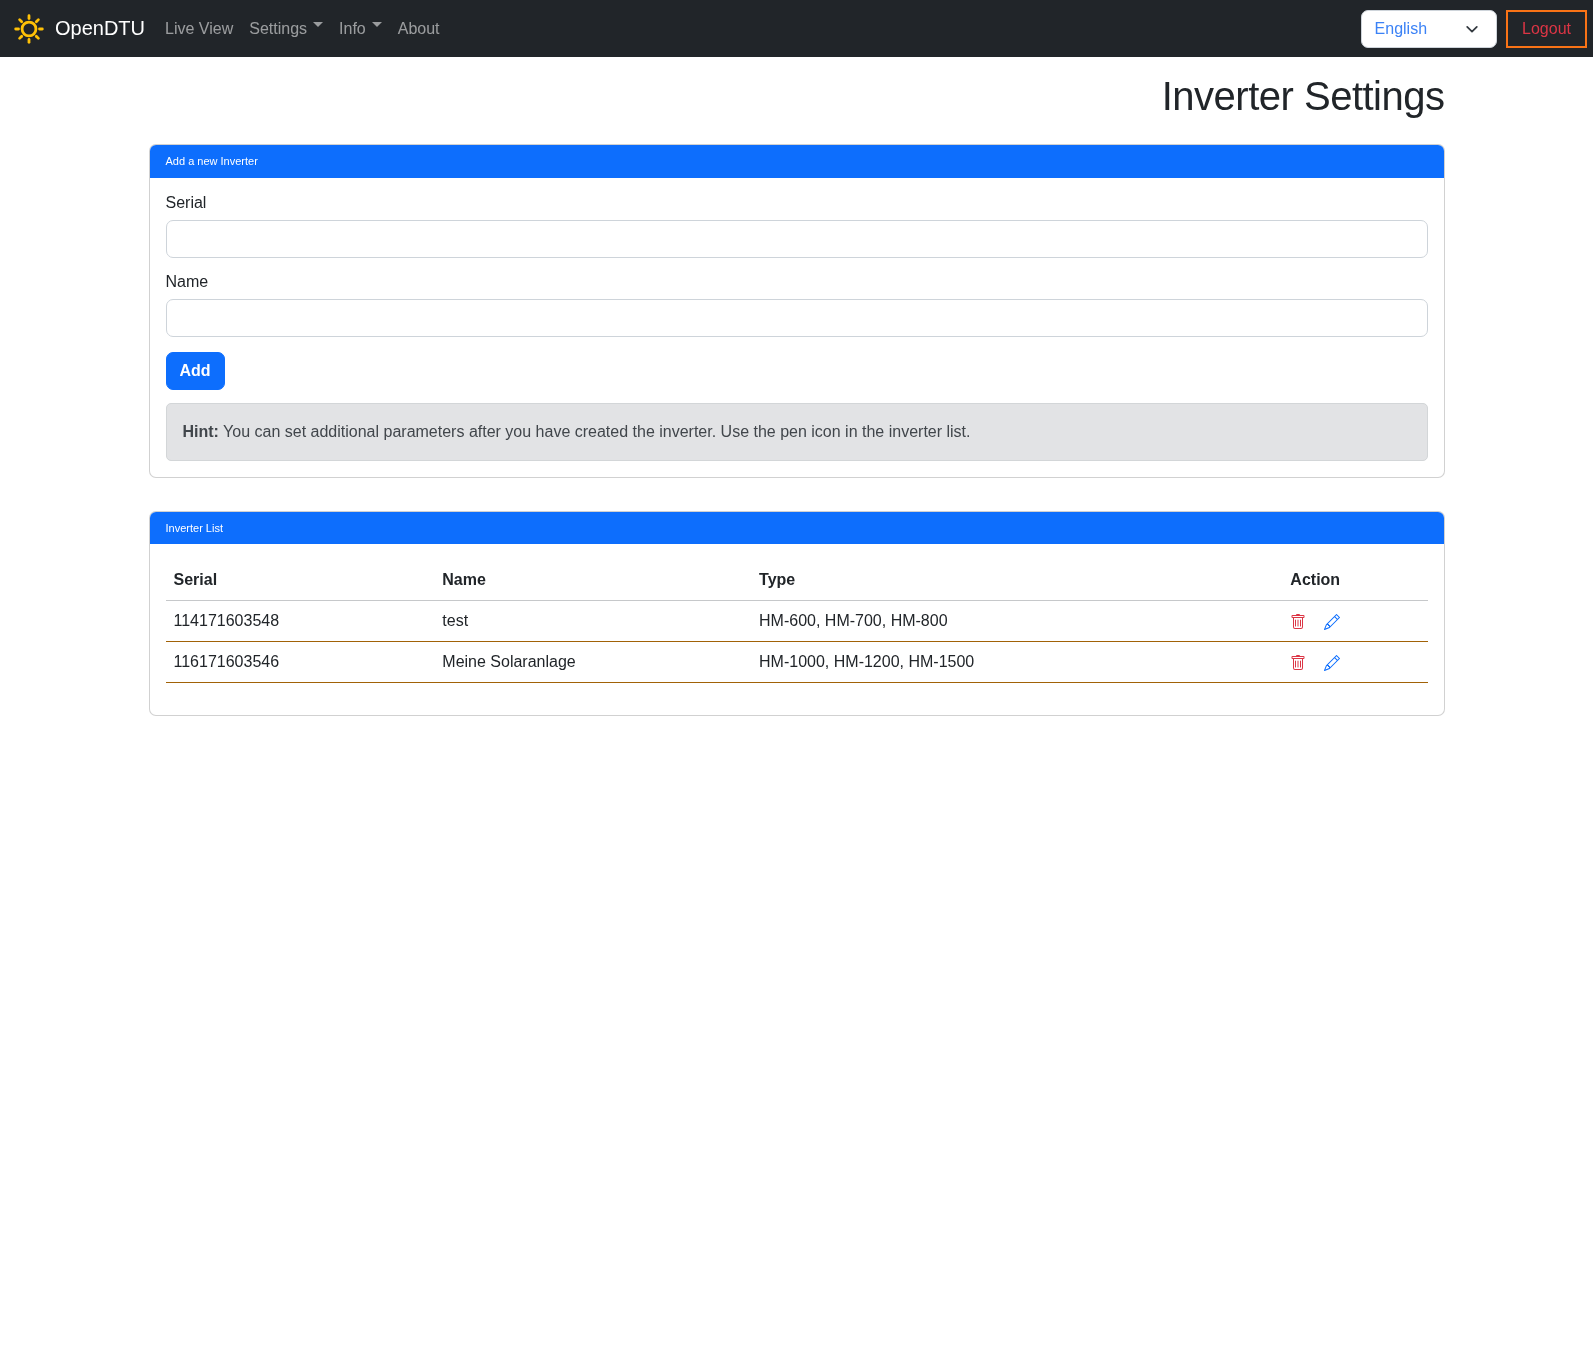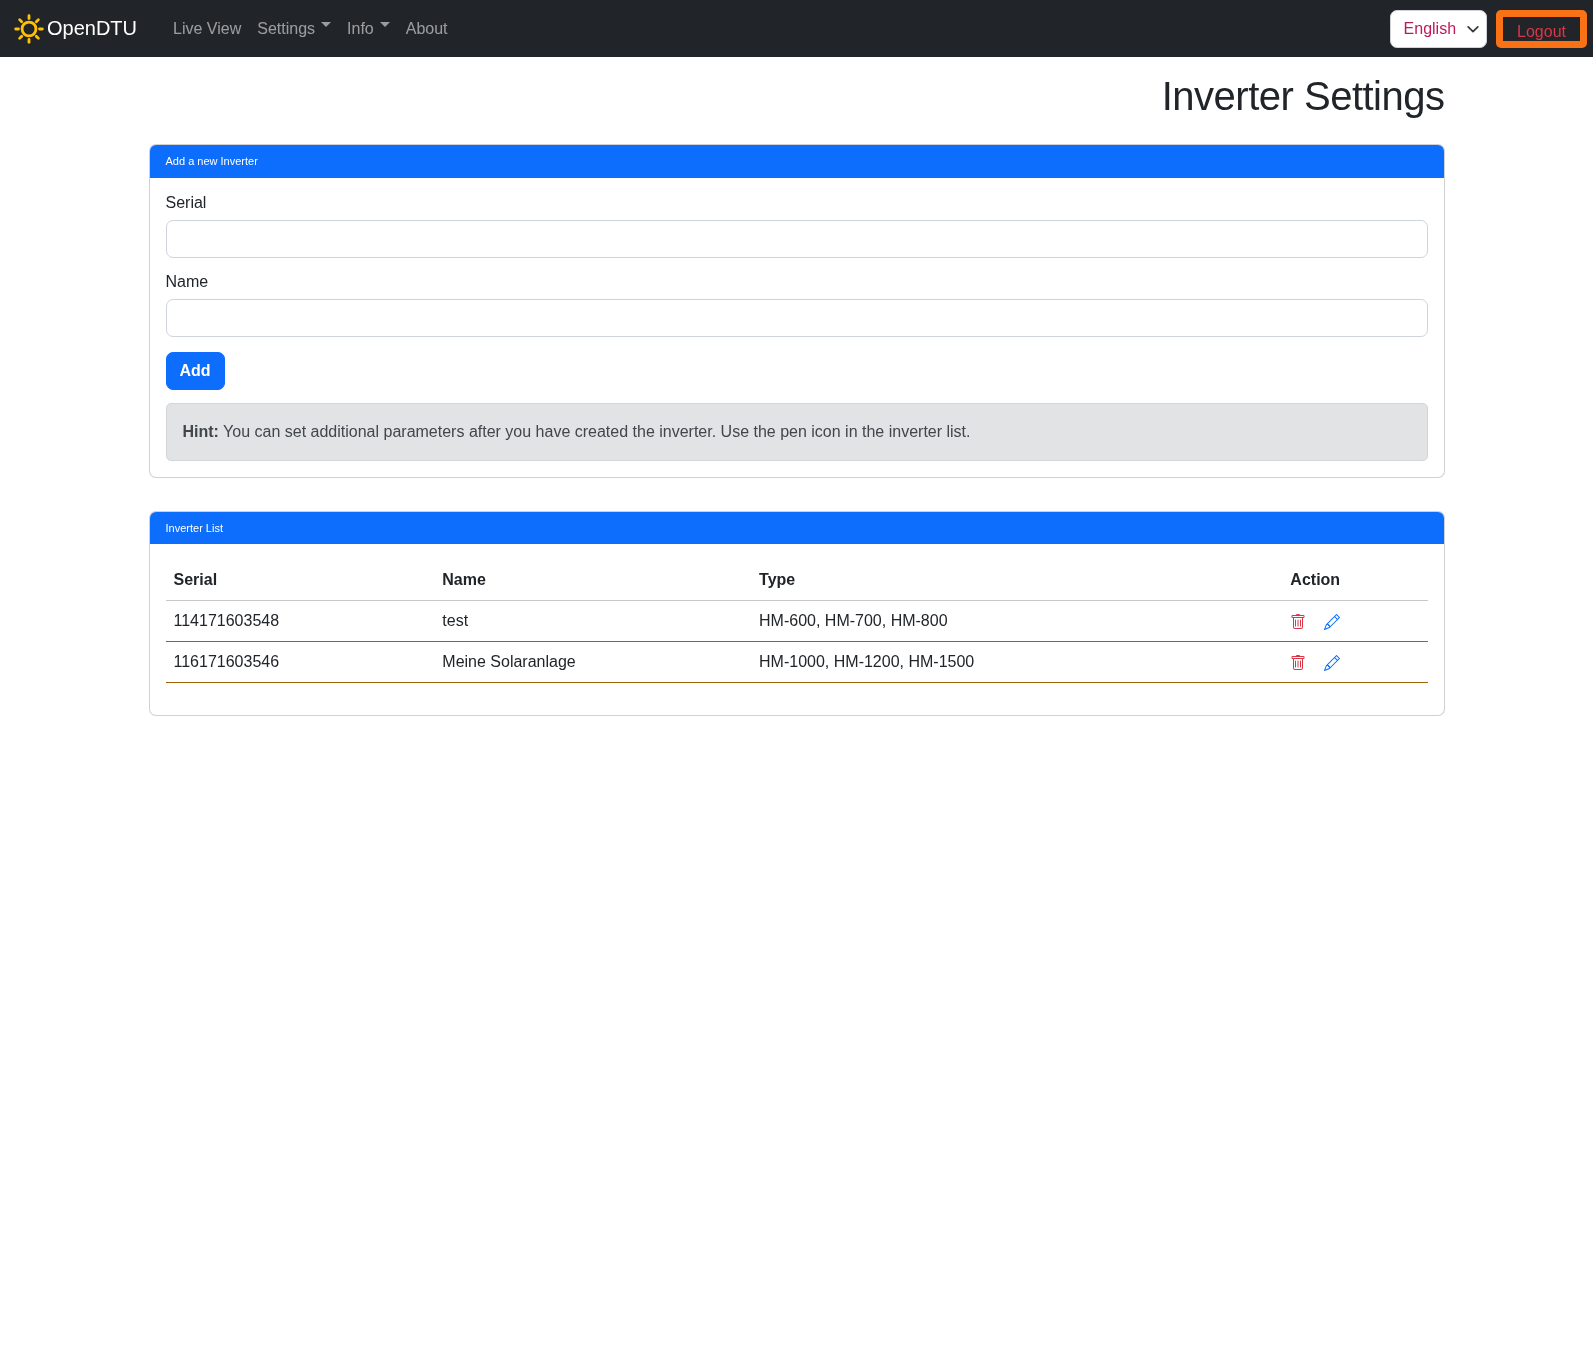--- a/index.html
+++ b/index.html
@@ -16,25 +16,25 @@
   .navbar {
     background: #212529;
     height: 57px;
     display: flex;
     align-items: center;
     padding: 0 6px 0 14px;
   }
   .brand {
     display: flex;
     align-items: center;
-    gap: 3px;
+    gap: 11px;
     color: #fff;
     font-size: 20px;
     text-decoration: none;
-    margin-right: 28px;
+    margin-right: 12px;
     cursor: pointer;
   }
   .sun-icon svg { display: block; }
   .nav-links { display: flex; align-items: center; }
   .nav-link {
     color: rgba(255,255,255,.55);
     text-decoration: none;
     padding: 8px;
     font-size: 16px;
     display: flex;
@@ -49,32 +49,32 @@
     border-right: 5px solid transparent;
     border-top: 5px solid rgba(255,255,255,.55);
     margin-top: 2px;
   }
   .nav-right { margin-left: auto; display: flex; align-items: center; gap: 9px; }
   .lang-select {
     background: #fff;
     border: 1px solid #ced4da;
     border-radius: 7px;
     height: 38px;
-    padding: 6px 6px 6px 13px;
+    padding: 6px 17px 6px 13px;
     display: flex;
     align-items: center;
-    gap: 10px;
-    color: #be185d;
+    gap: 38px;
+    color: #3b82f6;
     cursor: pointer;
   }
   .logout-btn {
     background: transparent;
-    border: 7px solid #f97316;
+    border: 2px solid #f97316;
     color: #dc3545;
-    border-radius: 5px;
+    border-radius: 0;
     height: 38px;
     padding: 6px 14px;
     font-size: 16px;
     font-family: inherit;
     cursor: pointer;
   }
 
   
   .container {
     max-width: 1320px;

